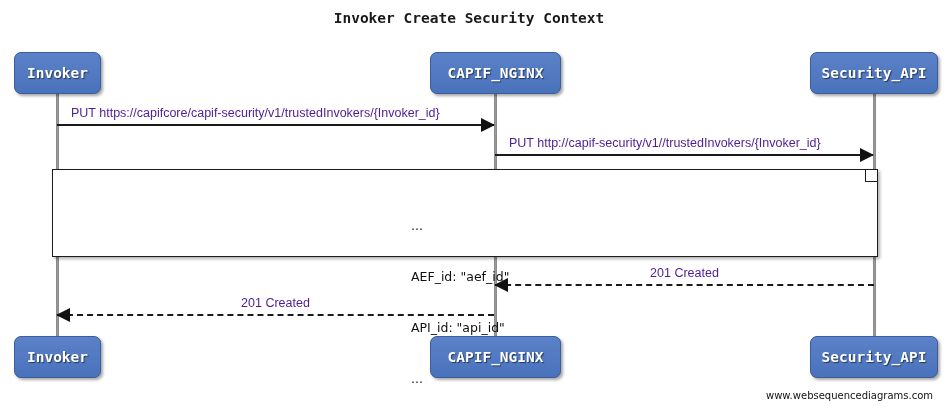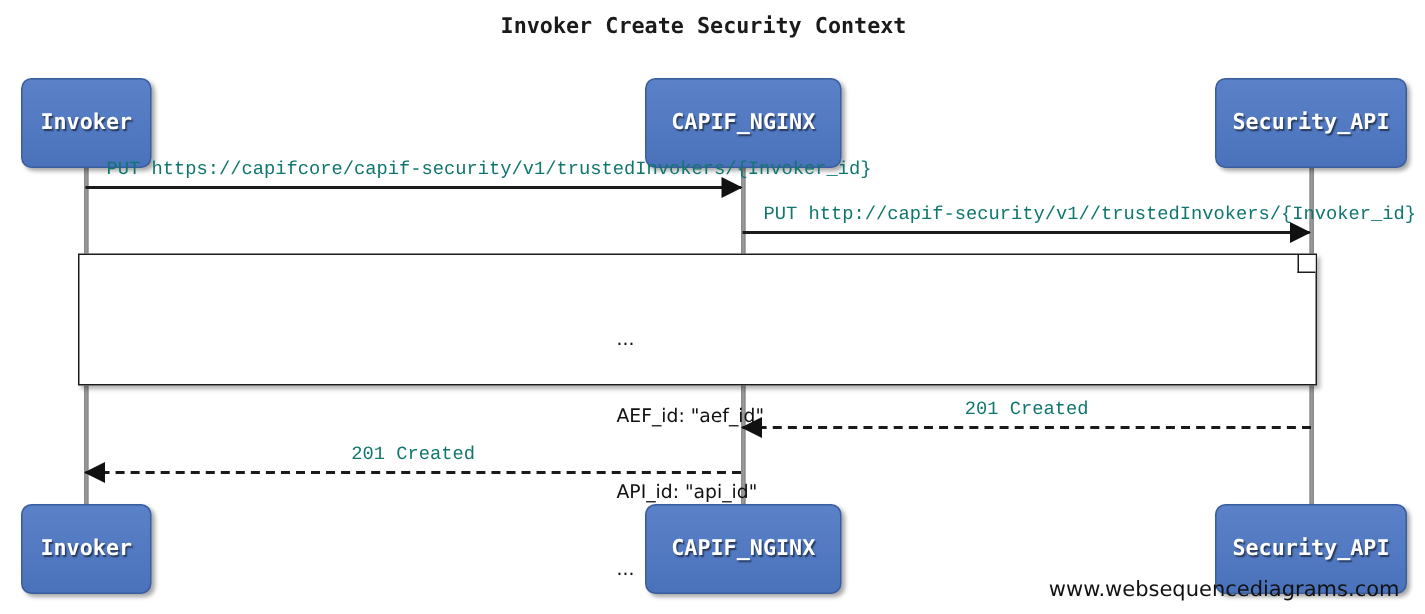--- a/index.html
+++ b/index.html
@@ -30,21 +30,21 @@
     font-weight: bold;
     color: #1a1a1a;
     letter-spacing: 0px;
     white-space: nowrap;
   }
 
   
   .participant {
     position: absolute;
     box-sizing: border-box;
-    height: 60px;
+    height: 42px;
     background: linear-gradient(#5b82c8, #4a72bb);
     background-color: #5078c0;
     border: 1px solid #3a5d9e;
     border-radius: 7px;
     box-shadow: 2px 2px 3px rgba(0,0,0,0.35);
     display: flex;
     align-items: center;
     justify-content: center;
   }
   .participant span {
@@ -78,23 +78,23 @@
     height: 0;
     border-top: 2px solid #1a1a1a;
     width: 100%;
   }
   .msg.dashed .line {
     border-top: 2px dashed #1a1a1a;
   }
   .msg .label {
     position: absolute;
     bottom: 4px;
-    font-family: Liberation Mono, monospace;
+    font-family: Liberation Sans, sans-serif;
     font-size: 12.5px;
-    color: #0f766e;
+    color: #4c1d95;
     white-space: nowrap;
   }
   .msg .label.left { left: 14px; }
   .msg .label.center { left: 0; width: 100%; text-align: center; }
 
   .arrow-right {
     position: absolute;
     top: -6px;
     right: -1px;
     width: 0; height: 0;
@@ -141,21 +141,21 @@
     white-space: pre;
   }
   .note-text div { white-space: pre; }
 
   
   .footer {
     position: absolute;
     right: 17px;
     bottom: 8px;
     font-family: "DejaVu Sans", sans-serif;
-    font-size: 14px;
+    font-size: 10px;
     color: #111111;
     white-space: nowrap;
   }
 </style>
 </head>
 <body>
 
 <div id="canvas">
 
   <div class="diagram-title">Invoker Create Security Context</div>

